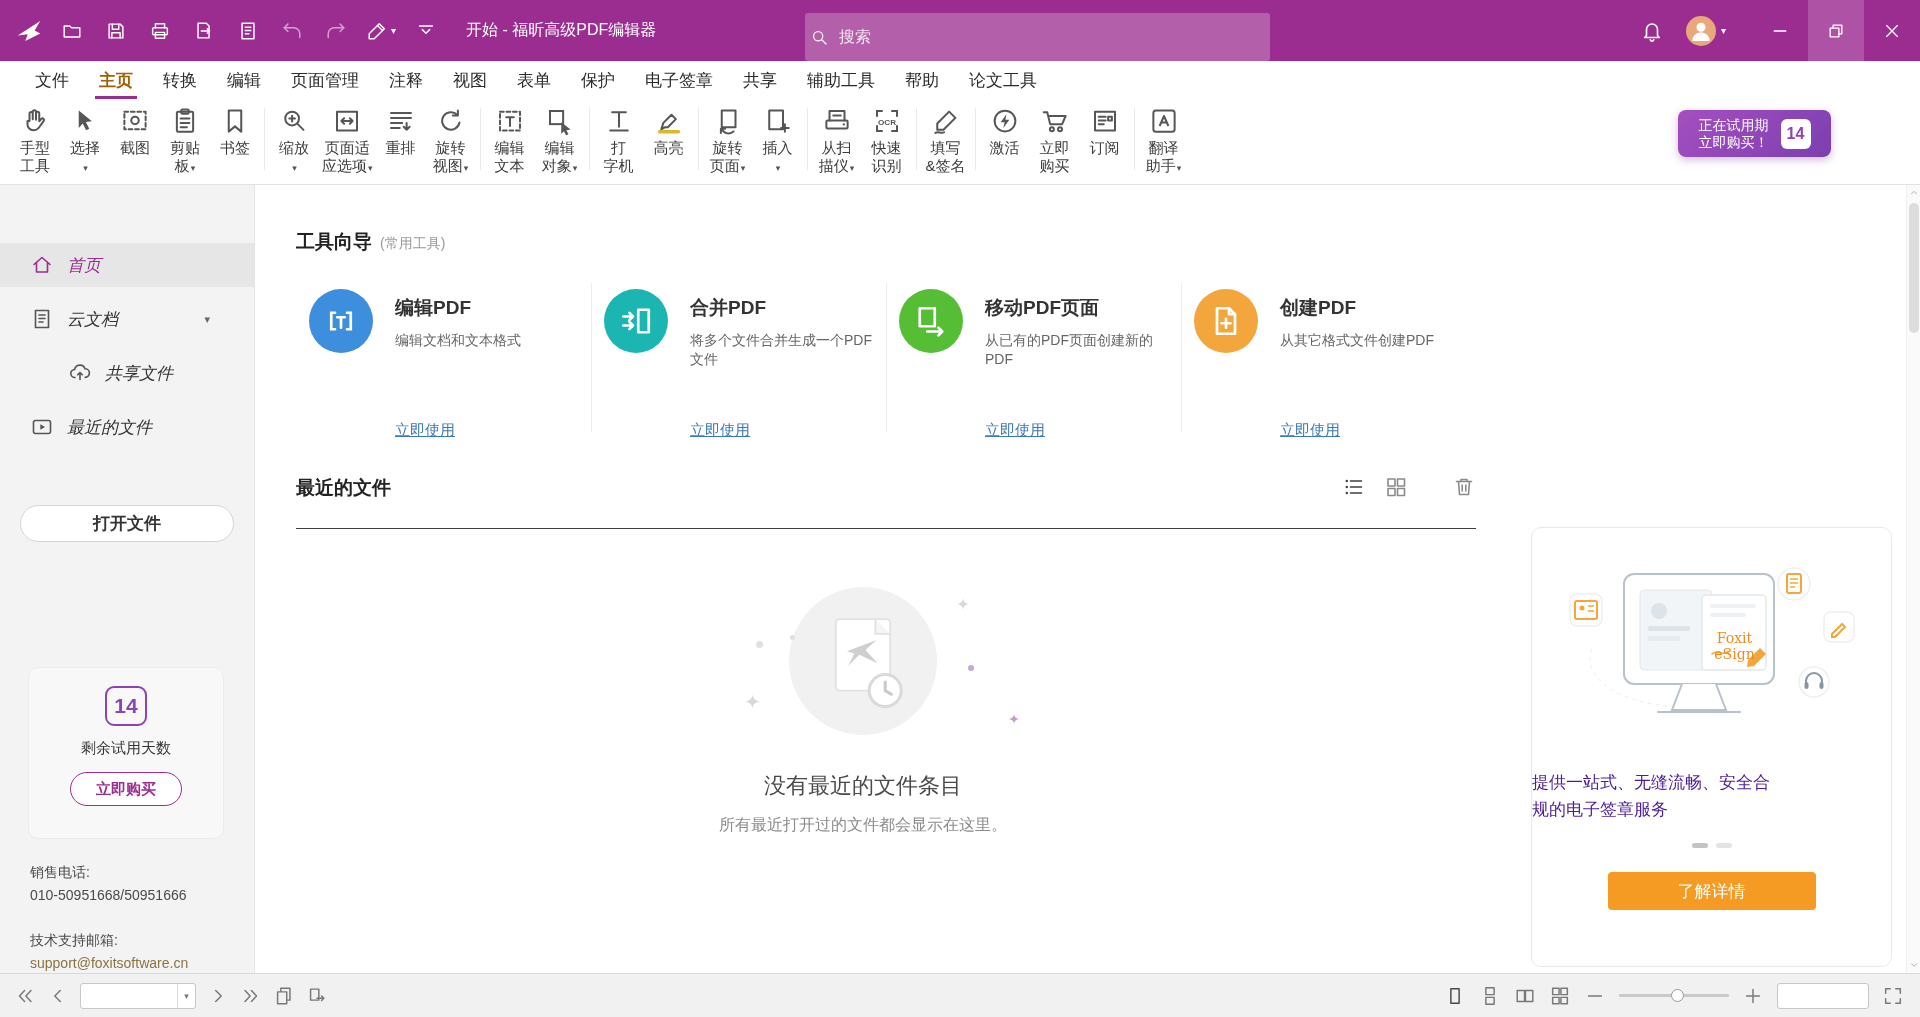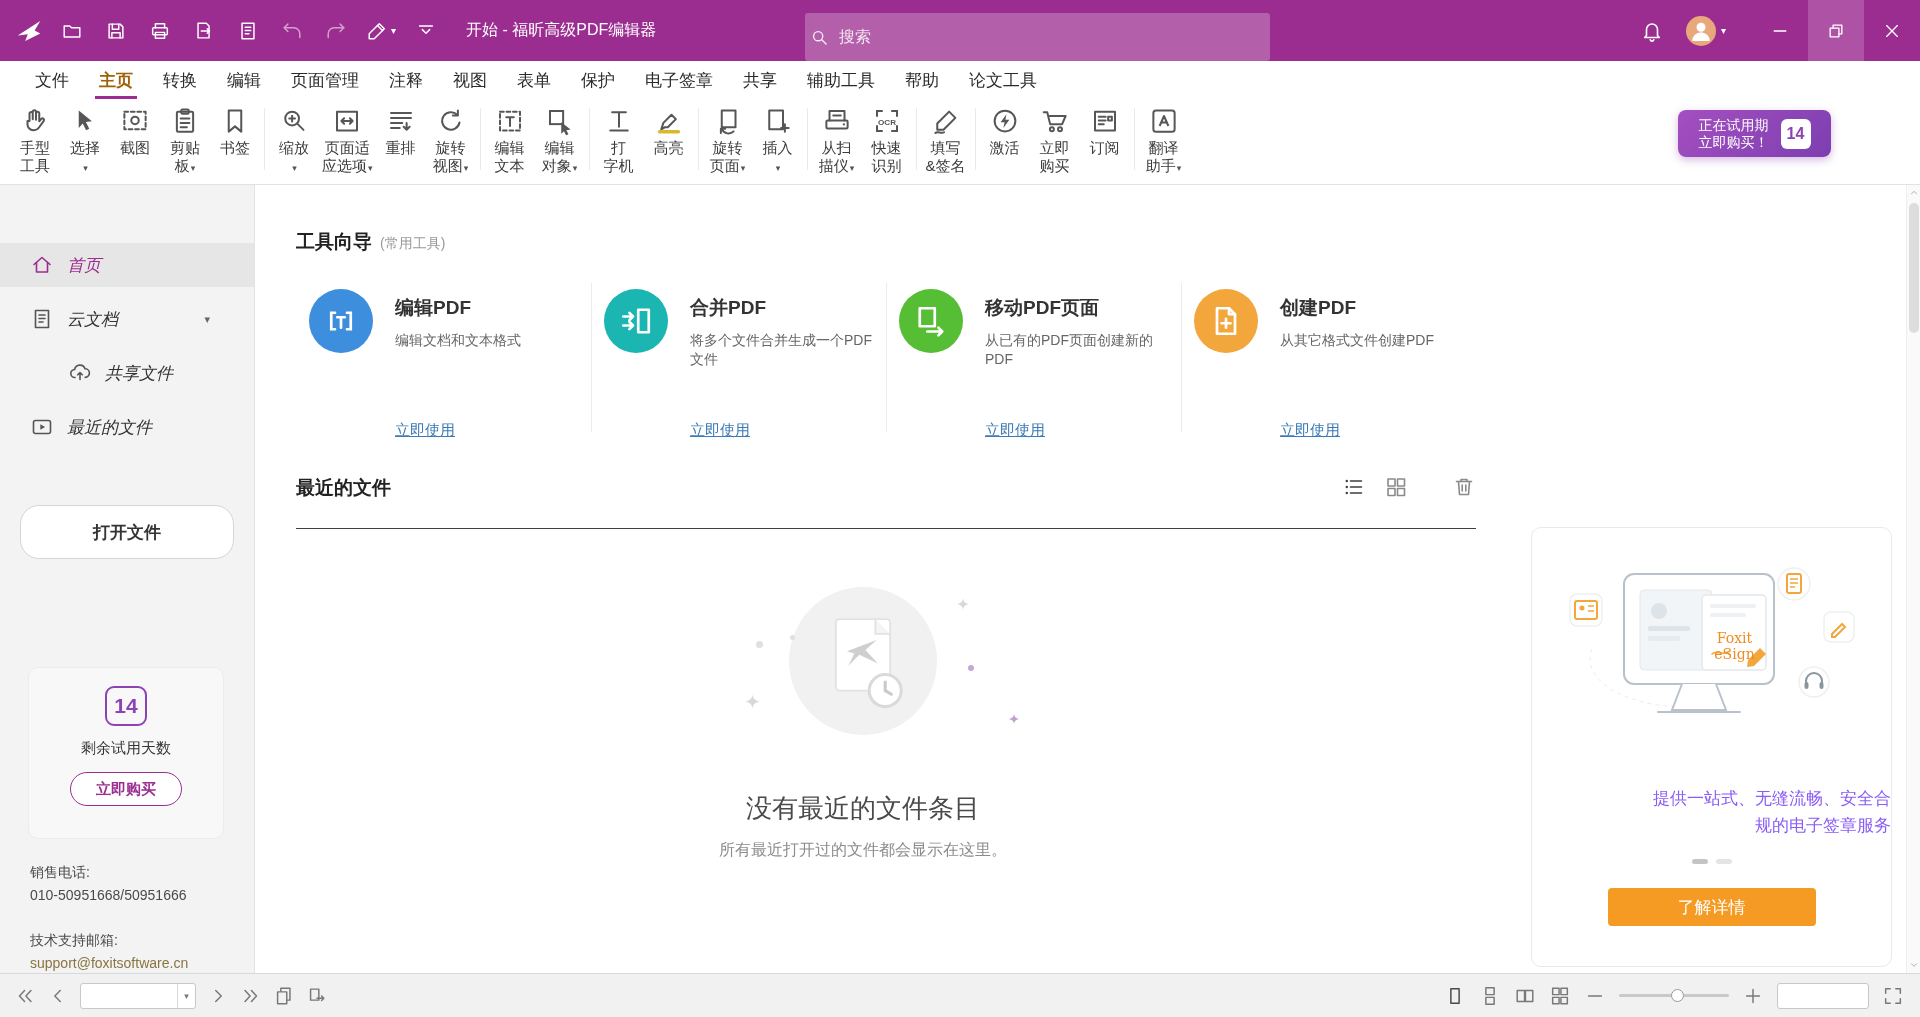--- a/index.html
+++ b/index.html
@@ -57,21 +57,21 @@
   
   .sidebar { position:absolute; top:185px; left:0; width:255px; bottom:44px; background:#F3F3F4;
     border-right:1px solid #E3E3E3; padding-top:58px; }
   .side-item { height:44px; margin-bottom:10px; display:flex; align-items:center; gap:13px;
     padding-left:30px; font-size:17px; color:#333;font-style:italic; }
   .side-item.active { background:#E6E6E6; color:#9C2D90; }
   .side-item.active .sicon { color:#9C2D90; }
   .side-item.indent { padding-left:68px; }
   .sicon { width:24px; height:24px; display:block; flex:none; color:#555; }
   .chev { margin-left:auto; margin-right:44px; font-size:11px; color:#666; }
-  .open-file-btn { position:absolute; top:320px; left:20px; width:214px; height:54px; border-radius:19px;
+  .open-file-btn { position:absolute; top:320px; left:20px; width:214px; height:37px; border-radius:19px;
     background:#fff; border:1px solid #D5D5D5; font-size:17px; font-weight:bold; color:#333;
     display:flex; align-items:center; justify-content:center; font-family:inherit; }
   .trial-card { position:absolute; top:482px; left:28px; width:196px; height:172px; background:#F8F8F9;
     border:1px solid #ECECEC; border-radius:10px; display:flex; flex-direction:column; align-items:center; padding-top:18px; }
   .tc-days { width:42px; height:40px; border:2px solid #8C43B5; border-radius:9px; color:#8C43B5;
     font-weight:bold; font-size:21px; display:flex; align-items:center; justify-content:center; }
   .tc-label { margin-top:13px; font-size:15px; color:#333; }
   .tc-buy { margin-top:14px; width:112px; height:34px; border:1px solid #9C2D90; border-radius:17px;
     color:#9C2D90; font-size:15px; font-weight:bold; background:#fff; display:flex; align-items:center;
     justify-content:center; font-family:inherit; }
@@ -96,33 +96,33 @@
   .card-link { position:absolute; left:99px; top:146px; font-size:15px; color:#3C7BB5; text-decoration:underline; cursor:pointer; }
   .recent-row { position:absolute; left:40px; top:286px; width:1180px; height:58px; display:flex;
     align-items:flex-start; border-bottom:1px solid #404040;justify-content:space-between; }
   .recent-title { font-size:19px; font-weight:bold; color:#222; margin-top:4px; }
   .view-icons { margin-left:auto; display:flex; align-items:center; gap:18px; margin-top:4px; }
   .vicon { width:24px; height:24px; display:block; color:#8A8A8A; }
   .vicon.active { color:#3F3F3F; }
   .vicon.trash { margin-left:26px; }
   .empty-state { position:absolute; left:0; top:360px; width:1214px; text-align:center; }
   .empty-circle { width:148px; height:148px; border-radius:50%; background:#F1F1F2; margin:42px auto 0; }
-  .empty-title { margin-top:56px; font-size:26px; color:#4A4A4A; }
+  .empty-title { margin-top:36px; font-size:22px; color:#4A4A4A; }
   .empty-desc { margin-top:14px; font-size:16px; color:#8C8C8C; }
   .sparkle { position:absolute; color:#D9D9D9; }
   .sparkle.purple { color:#C2A0CE; }
   .s-dot { position:absolute; border-radius:50%; background:#E0E0E0; }
   .s-dot.purple { background:#C9A6D8; }
 
   .promo-panel { position:absolute; left:1275px; top:342px; width:361px; height:440px; background:#fff;
     border:1px solid #E9E9E9; border-radius:10px; }
   .promo-illu { position:relative; width:300px; height:195px; margin:26px auto 0; }
   .promo-brand { position:absolute; left:140px; top:76px; width:66px; text-align:center;
     font-family:"DejaVu Serif",serif; font-size:14px; color:#F08C1F; }
-  .promo-text { margin-top:36px; text-align:right; font-size:17px; color:#8b5cf6; line-height:27px; }
+  .promo-text { margin-top:20px; text-align:left; font-size:17px; color:#4c1d95; line-height:27px; }
   .promo-dots { display:flex; gap:8px; justify-content:center; margin-top:20px; }
   .dot { width:16px; height:5px; border-radius:3px; background:#E4E4E4; }
   .dot.active { background:#C4C4C4; }
   .promo-btn { margin:24px auto 0; width:208px; height:38px; background:#F59A23; color:#fff; font-size:17px;
     border:none; border-radius:4px; display:flex; align-items:center; justify-content:center; font-family:inherit; }
 
   .scrollbar { position:absolute; right:0; top:0; bottom:0; width:14px; background:#FAFAFA; border-left:1px solid #EFEFEF; }
   .scroll-arrow { height:16px; display:flex; align-items:center; justify-content:center; color:#888; }
   .scroll-arrow .aico { width:10px; height:10px; display:block; }
   .scroll-arrow.bottom { position:absolute; bottom:0; left:0; right:0; }

